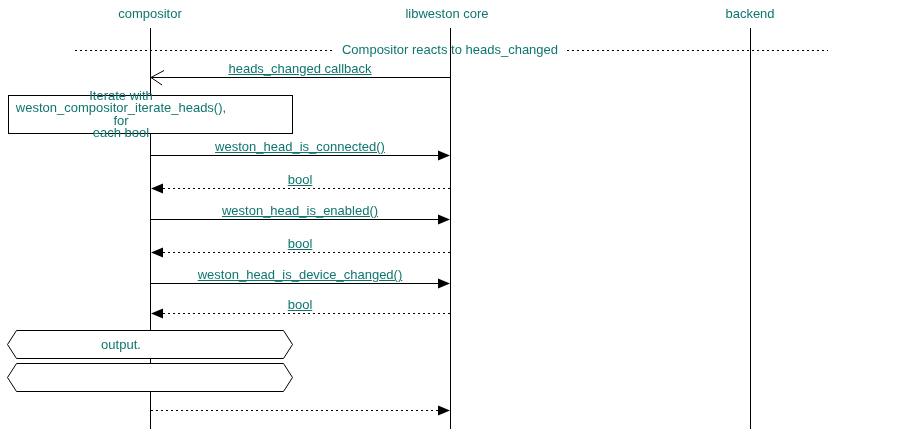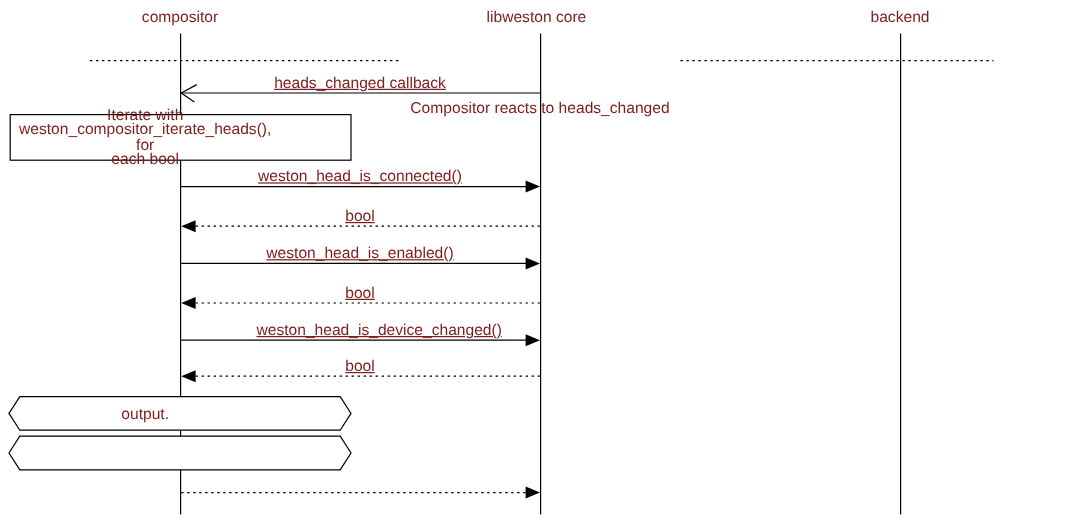--- a/index.html
+++ b/index.html
@@ -1,24 +1,24 @@
 <!DOCTYPE html>
 <html><head>
 <meta charset="utf-8">
 <style>
   html,body{margin:0;padding:0;background:#ffffff;}
   #stage{
     position:relative;width:900px;height:429px;background:#ffffff;overflow:hidden;
-    font-family:"Liberation Sans",sans-serif;color:#7f1d1d;font-size:13px;
+    font-family:"Liberation Sans",sans-serif;color:#0f766e;font-size:13px;
   }
   #shapes{position:absolute;left:0;top:0;width:900px;height:429px;}
   .txt{position:absolute;white-space:nowrap;}
   .actor-label{top:6px;transform:translateX(-50%);}
   .msg-label{left:300px;transform:translateX(-50%);line-height:14px;text-decoration:underline;}
-  .divider-label{top:43px;left:450px;transform:translateX(-50%);line-height:14px;margin-top:40px;}
+  .divider-label{top:43px;left:450px;transform:translateX(-50%);line-height:14px;}
   .block-text{
     position:absolute;left:8px;width:226px;display:flex;flex-direction:column;
     justify-content:center;align-items:center;text-align:center;
   }
   .note-text{top:95px;height:39px;line-height:12.5px;}
   .cond-text{height:28px;line-height:13px;}
   .cond-text.c1{top:330px;}
   .cond-text.c2{top:363px;}
   .line{line-height:inherit;}
 </style>
@@ -86,21 +86,21 @@
   <div class="txt actor-label" style="left:447px;">libweston core</div>
   <div class="txt actor-label" style="left:750px;">backend</div>
 
   <div class="txt divider-label">Compositor reacts to heads_changed</div>
 
   <div class="txt msg-label" style="top:62px;">heads_changed callback</div>
   <div class="txt msg-label" style="top:140px;">weston_head_is_connected()</div>
   <div class="txt msg-label" style="top:173px;">bool</div>
   <div class="txt msg-label" style="top:204px;">weston_head_is_enabled()</div>
   <div class="txt msg-label" style="top:237px;">bool</div>
-  <div class="txt msg-label" style="top:268px;margin-left:16px;">weston_head_is_device_changed()</div>
+  <div class="txt msg-label" style="top:268px;">weston_head_is_device_changed()</div>
   <div class="txt msg-label" style="top:298px;">bool</div>
 
   <div class="block-text note-text">
     <div class="line">Iterate with</div>
     <div class="line">weston_compositor_iterate_heads(), for</div>
     <div class="line">each bool</div>
   </div>
 
   <div class="block-text cond-text c1">
     <div class="line">output.</div>

